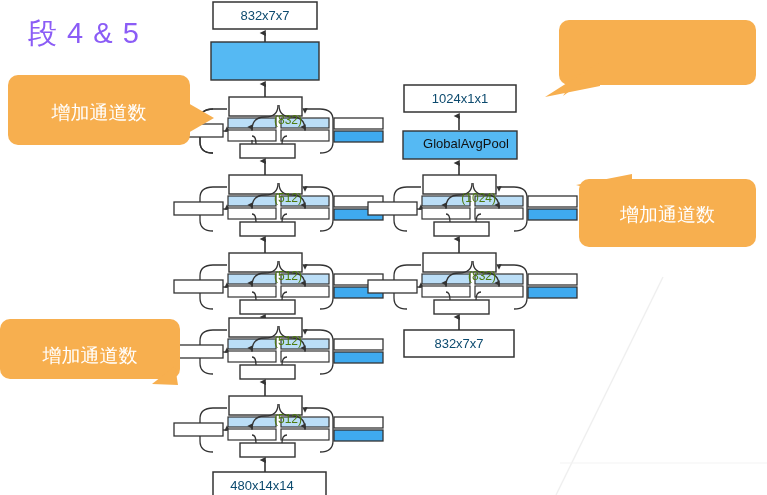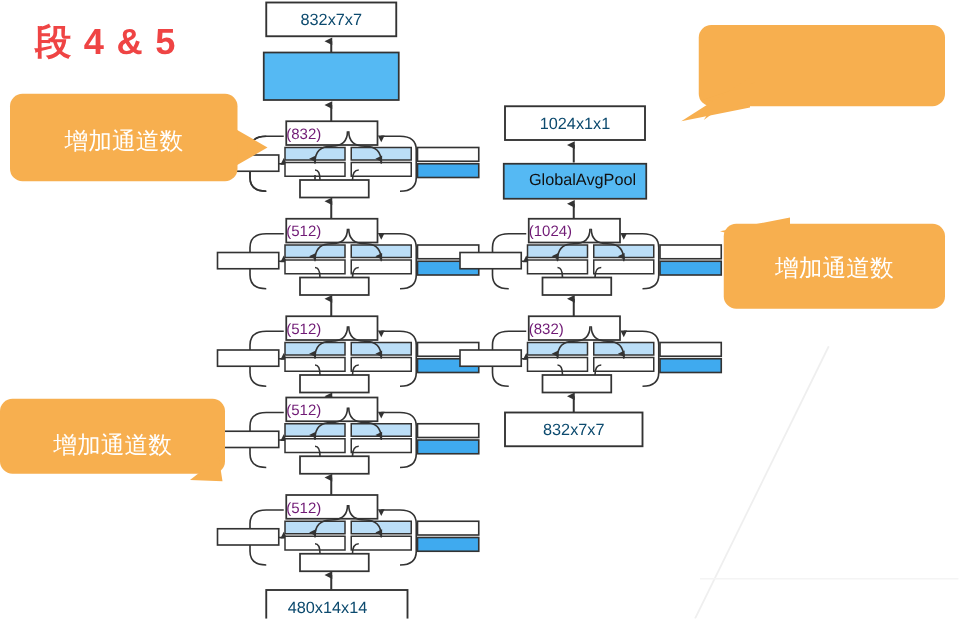--- a/index.html
+++ b/index.html
@@ -22,22 +22,22 @@
     left: 0;
     top: 0;
     width: 767px;
     height: 495px;
   }
   .title-text {
     position: absolute;
     left: 28px;
     top: 14px;
     font-size: 29px;
-    font-weight: bold;
-    color: #ef4444;
+    font-weight: normal;
+    color: #8b5cf6;
     letter-spacing: 1px;
     white-space: nowrap;
   }
   .callout-label {
     position: absolute;
     color: #ffffff;
     font-size: 19px;
     white-space: nowrap;
     text-align: center;
     pointer-events: none;
@@ -55,24 +55,25 @@
     font-size: 13px;
     color: #111111;
     white-space: nowrap;
     text-align: center;
     line-height: 16px;
     pointer-events: none;
   }
   .chan-label {
     position: absolute;
     font-size: 12px;
-    color: #701a75;
-    white-space: nowrap;
-    text-align: left;
+    color: #4d7c0f;
+    white-space: nowrap;
+    text-align: right;
     pointer-events: none;
+    margin-top: 13px;
   }
 </style>
 </head>
 <body>
 
 <div id="canvas">
 
   <svg id="svg-layer" viewBox="0 0 767 495">
     <defs>
       <marker id="arrowUp" markerWidth="8" markerHeight="8" refX="3.2" refY="6.2" orient="auto" markerUnits="userSpaceOnUse">

